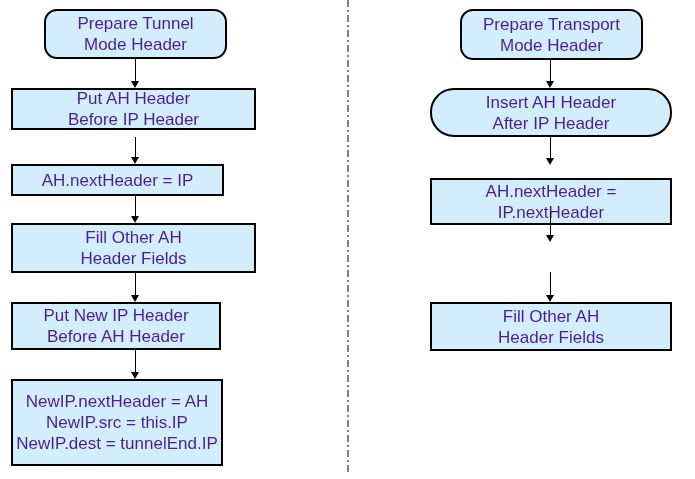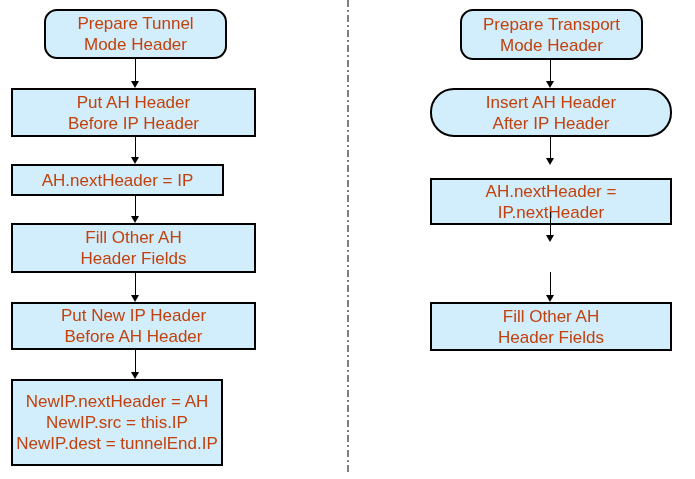--- a/index.html
+++ b/index.html
@@ -26,21 +26,21 @@
     );
   }
   .node {
     position: absolute;
     box-sizing: border-box;
     background: #d2edfc;
     border: 2px solid #000000;
     display: flex;
     align-items: center;
     justify-content: center;
-    color: #c2410c;
+    color: #4c1d95;
     font-size: 17px;
     line-height: 21px;
   }
   .node .node-text {
     white-space: pre-line;
     text-align: center;
     display: block;
   }
   .rounded { border-radius: 13px; }
   .arrow { position: absolute; width: 9px; }
@@ -60,27 +60,27 @@
     bottom: 0;
     width: 0;
     height: 0;
     border-left: 4.5px solid transparent;
     border-right: 4.5px solid transparent;
     border-top: 7px solid #000000;
   }
   
   .l0 { left: 44px;  top: 9px;   width: 183px; height: 50px; }
   .al1 { left: 131px; top: 59px;  height: 29px; }
-  .l1 { left: 11px;  top: 88px;  width: 245px; height: 49px; }
+  .l1 { left: 11px;  top: 88px;  width: 245px; height: 42px; }
   .al2 { left: 131px; top: 137px; height: 27px; }
   .l2 { left: 11px;  top: 164px; width: 213px; height: 32px; }
   .al3 { left: 131px; top: 196px; height: 27px; }
   .l3 { left: 11px;  top: 223px; width: 245px; height: 50px; }
   .al4 { left: 131px; top: 273px; height: 29px; }
-  .l4 { left: 11px;  top: 302px; width: 245px; height: 48px; }
+  .l4 { left: 11px;  top: 302px; width: 210px; height: 48px; }
   .al5 { left: 131px; top: 350px; height: 29px; }
   .l5 { left: 11px;  top: 379px; width: 212px; height: 87px; }
   
   .r0 { left: 460px; top: 9px;   width: 183px; height: 51px; align-items: center; }
   .ar1 { left: 546px; top: 60px;  height: 28px; }
   .r1 { left: 430px; top: 88px;  width: 242px; height: 49px; border-radius: 24px; }
   .ar2 { left: 546px; top: 137px; height: 28px; }
   .r2 { left: 430px; top: 178px; width: 242px; height: 47px; }
   .ar3 { left: 546px; top: 212px; height: 30px; }
   .r3 { left: 430px; top: 242px; width: 242px; height: 30px; }

